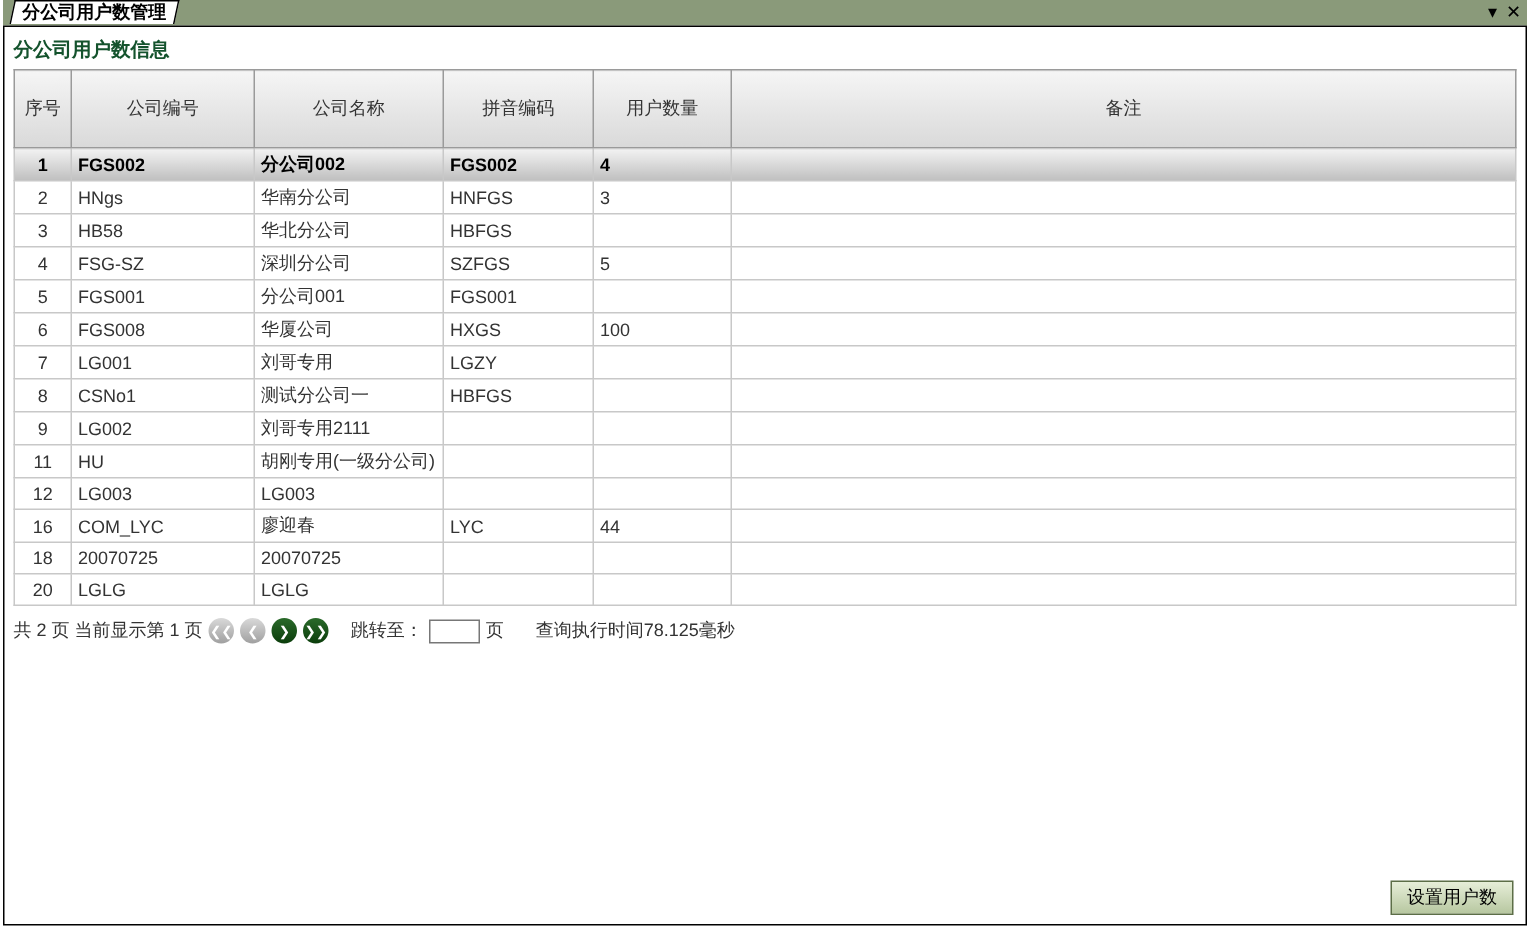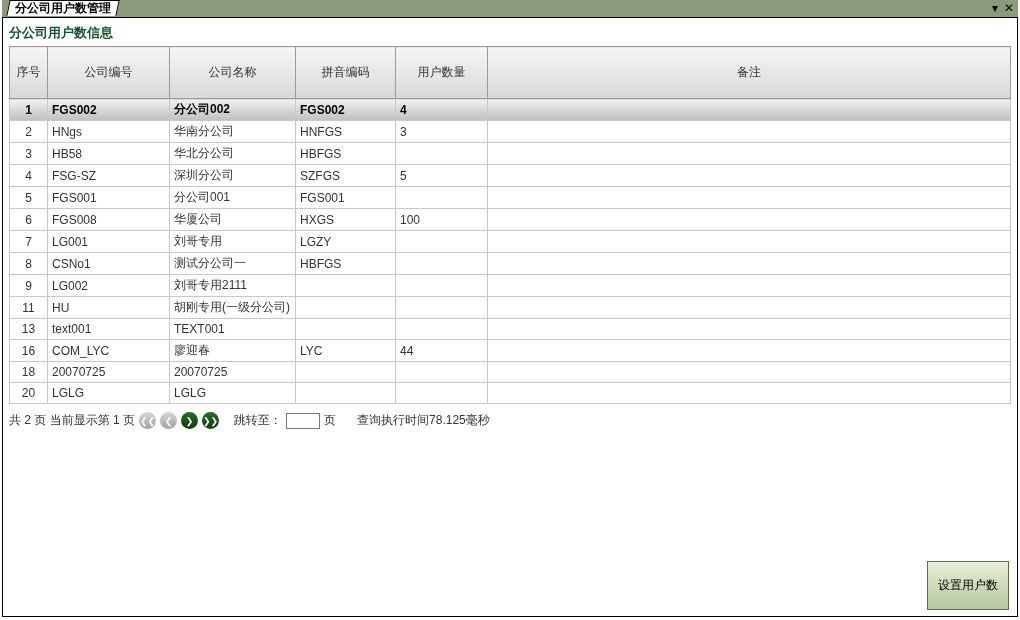--- a/index.html
+++ b/index.html
@@ -115,21 +115,21 @@
     .pg-next { background: linear-gradient(#2a6a2a,#0b3d0b); }
     .pg-input { width: 34px; height: 16px; border: 1px solid #777; font-size: 12px; padding: 0 2px; }
     .footer-btns {
       position: absolute;
       right: 8px;
       bottom: 6px;
     }
     .btn {
       background: linear-gradient(#e6eed8, #b7c7a0);
       border: 1px solid #5c6e47;
-      padding: 15px 10px;
+      padding: 2px 10px;
       font-size: 12px;
       cursor: pointer;
       color: #000;
     }
   </style>
 </head>
 <body>
 
 <div class="window">
 
@@ -232,23 +232,23 @@
           </tr>
           <tr>
             <td class="col-idx">11</td>
             <td class="col-code">HU</td>
             <td class="col-name">胡刚专用(一级分公司)</td>
             <td class="col-py"></td>
             <td class="col-cnt"></td>
             <td></td>
           </tr>
           <tr>
-            <td class="col-idx">13</td>
-            <td class="col-code">text001</td>
-            <td class="col-name">TEXT001</td>
+            <td class="col-idx">12</td>
+            <td class="col-code">LG003</td>
+            <td class="col-name">LG003</td>
             <td class="col-py"></td>
             <td class="col-cnt"></td>
             <td></td>
           </tr>
           <tr>
             <td class="col-idx">16</td>
             <td class="col-code">COM_LYC</td>
             <td class="col-name">廖迎春</td>
             <td class="col-py">LYC</td>
             <td class="col-cnt">44</td>

